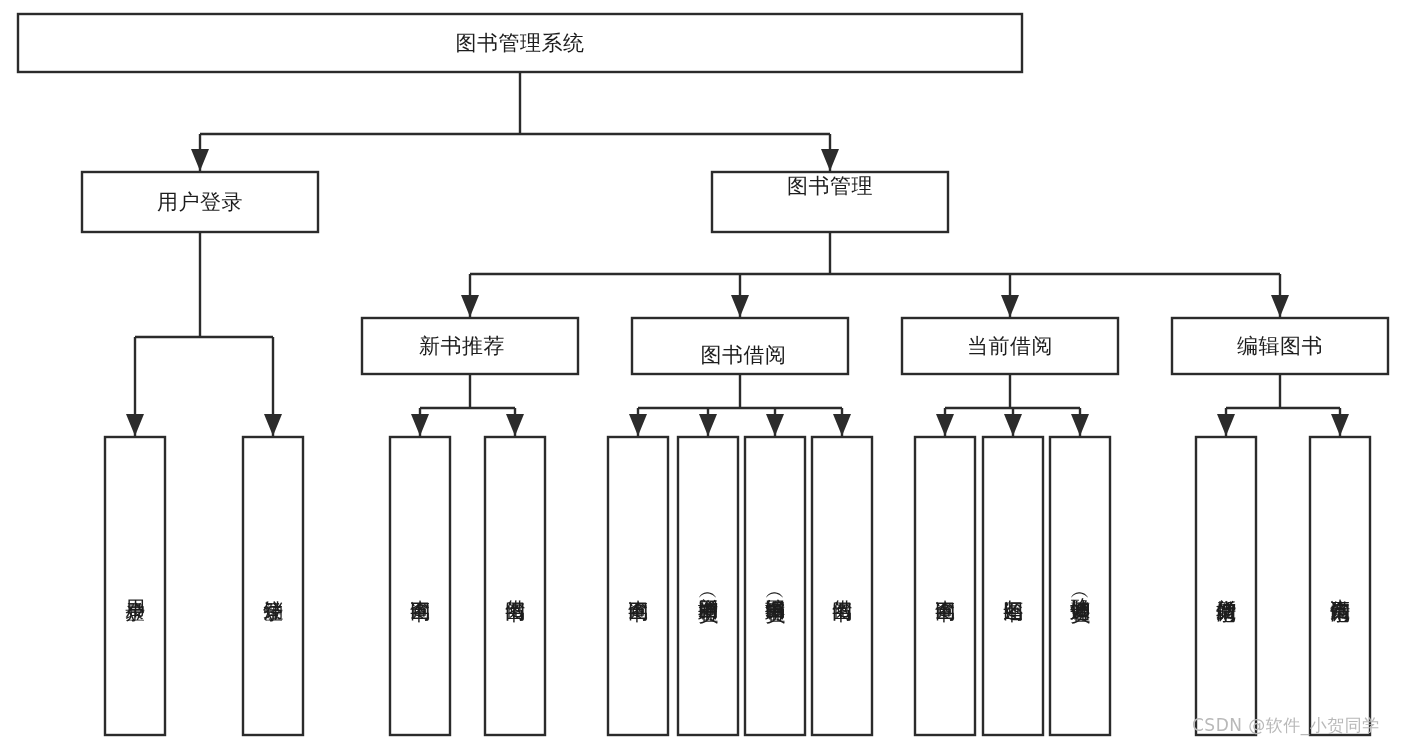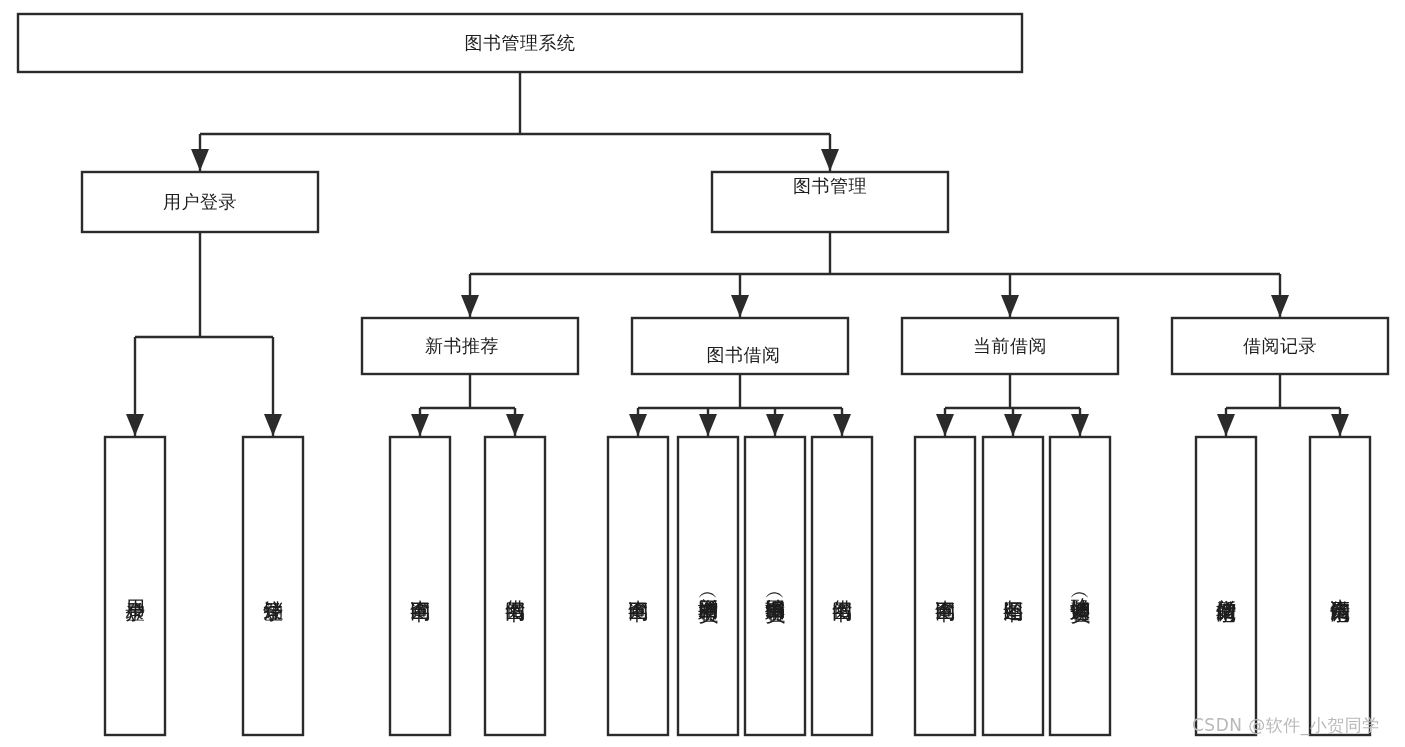--- a/index.html
+++ b/index.html
@@ -40,21 +40,21 @@
   .arrow-head {
     fill: #2b2b2b;
     stroke: none;
   }
   .node-label-h {
     position: absolute;
     display: flex;
     align-items: center;
     justify-content: center;
     color: #1d1d1d;
-    font-size: 18px;
+    font-size: 21px;
     line-height: 1.15;
     letter-spacing: 0.5px;
     white-space: nowrap;
     pointer-events: none;
   }
   .node-label-v {
     position: absolute;
     display: flex;
     align-items: center;
     justify-content: center;
@@ -159,21 +159,21 @@
       </g>
   </svg>
 
   <div id="labels-layer">
       <div class="node-label-h" style="left: 18px; top: 14px; width: 1004px; height: 58px;">图书管理系统</div>
       <div class="node-label-h" style="left: 82px; top: 172px; width: 236px; height: 60px;">用户登录</div>
       <div class="node-label-h" style="left: 712px; top: 156px; width: 236px; height: 60px;">图书管理</div>
       <div class="node-label-h" style="left: 354px; top: 318px; width: 216px; height: 56px;">新书推荐</div>
       <div class="node-label-h" style="left: 632px; top: 306px; width: 223px; height: 56px; margin-top: 21px;">图书借阅</div>
       <div class="node-label-h" style="left: 902px; top: 318px; width: 216px; height: 56px;">当前借阅</div>
-      <div class="node-label-h" style="left: 1172px; top: 318px; width: 216px; height: 56px;">借阅记录</div>
+      <div class="node-label-h" style="left: 1172px; top: 318px; width: 216px; height: 56px;">编辑图书</div>
       <div class="node-label-v" style="left: 105px; top: 437px; width: 60px; height: 298px;">用户登录</div>
       <div class="node-label-v" style="left: 243px; top: 437px; width: 60px; height: 298px;">注销登录</div>
       <div class="node-label-v" style="left: 390px; top: 437px; width: 60px; height: 298px;">查询图书</div>
       <div class="node-label-v" style="left: 485px; top: 437px; width: 60px; height: 298px;">借阅图书</div>
       <div class="node-label-v" style="left: 608px; top: 437px; width: 60px; height: 298px;">查询图书</div>
       <div class="node-label-v" style="left: 678px; top: 437px; width: 60px; height: 298px;">新增图书（管理员）</div>
       <div class="node-label-v" style="left: 745px; top: 437px; width: 60px; height: 298px;">编辑图书（管理员）</div>
       <div class="node-label-v" style="left: 812px; top: 437px; width: 60px; height: 298px;">借阅图书</div>
       <div class="node-label-v" style="left: 915px; top: 437px; width: 60px; height: 298px;">查询图书</div>
       <div class="node-label-v" style="left: 983px; top: 437px; width: 60px; height: 298px;">归还图书</div>

